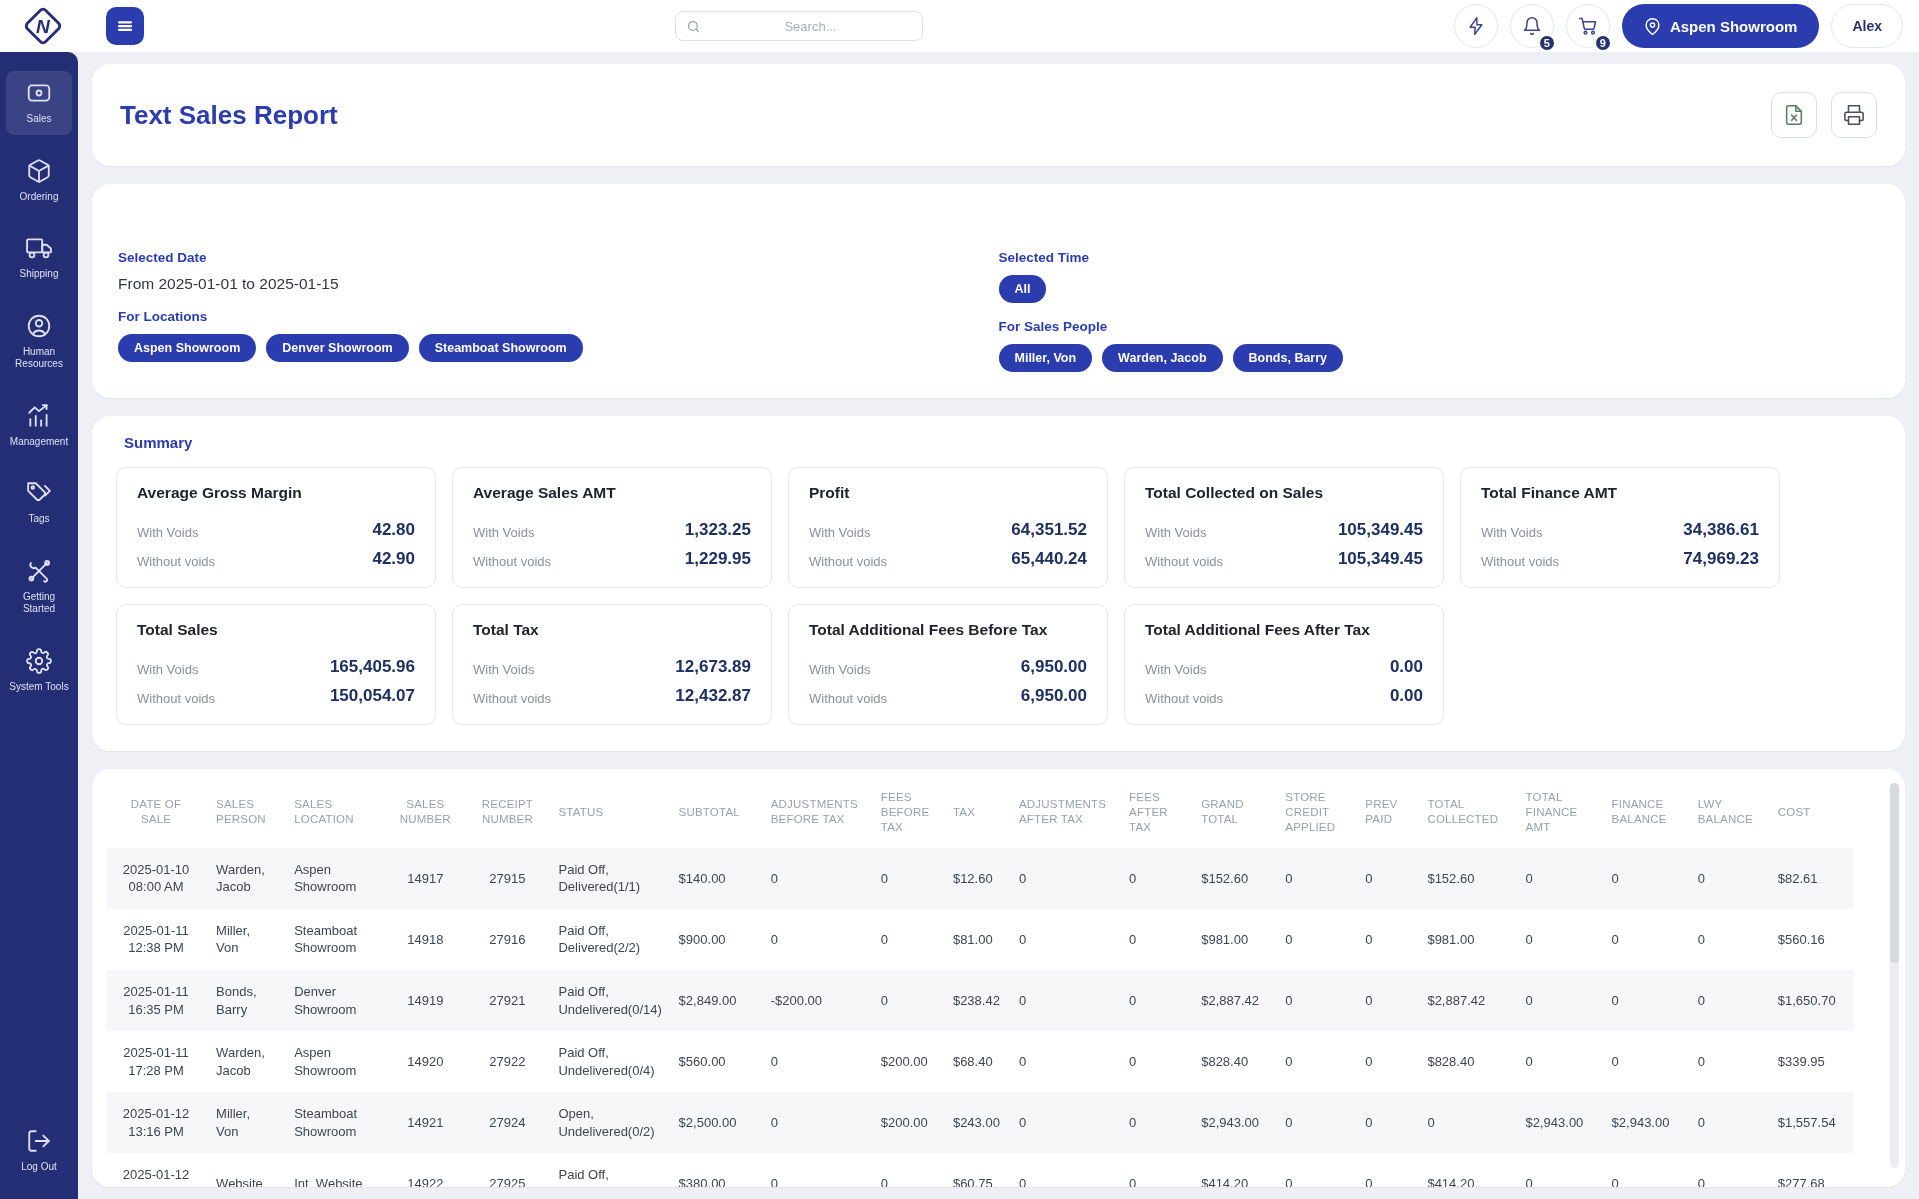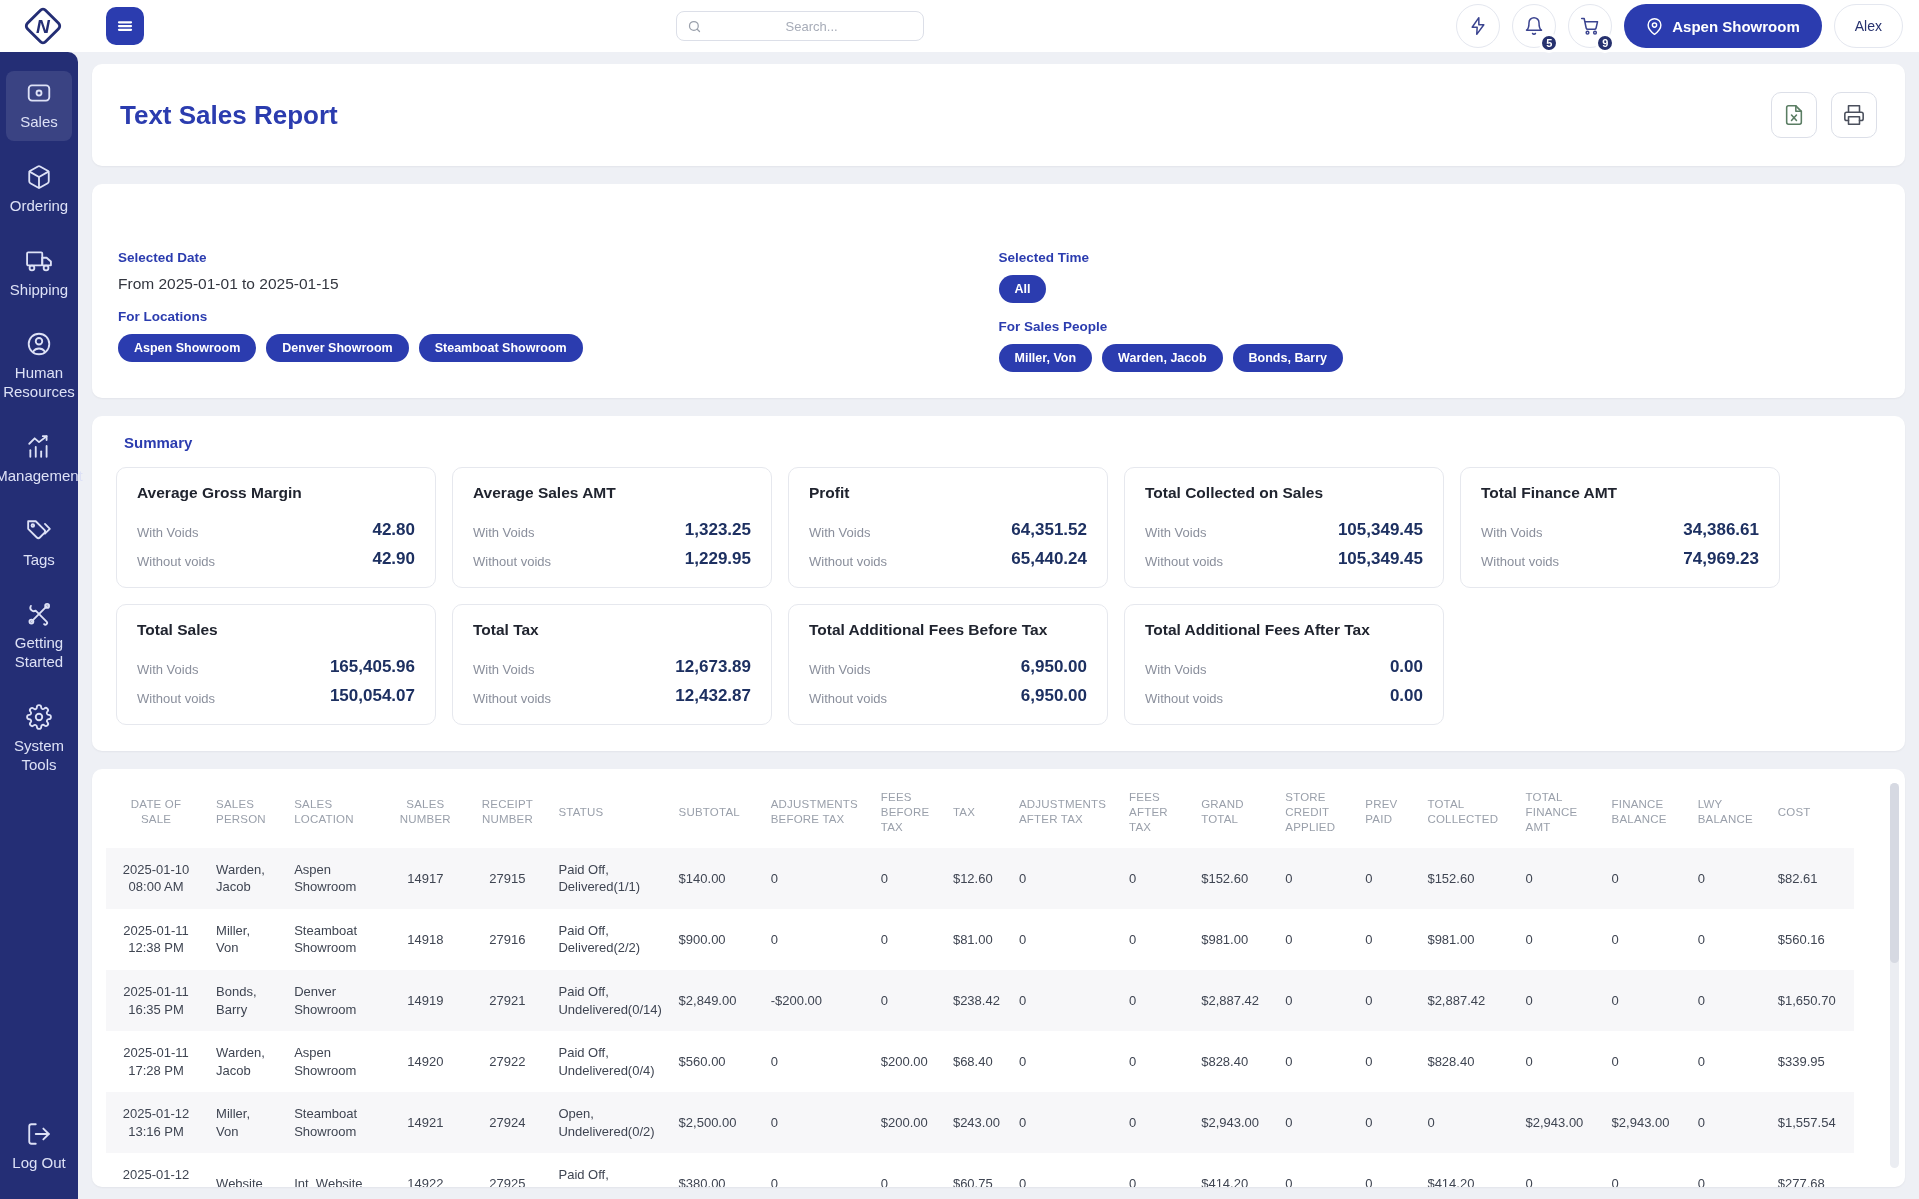--- a/index.html
+++ b/index.html
@@ -17,31 +17,31 @@
   .logo{width:46px;height:46px;margin-left:4px;flex:0 0 auto;}
   .menu-btn{width:38px;height:38px;background:#2b3caf;border:none;border-radius:10px;display:flex;align-items:center;justify-content:center;color:#fff;margin-left:26px;cursor:pointer;flex:0 0 auto;}
   .top-spacer{flex:1;}
   .search-wrap{width:248px;height:30px;border:1px solid #dcdfe8;border-radius:8px;display:flex;align-items:center;padding:0 10px;gap:8px;color:#9aa0ab;background:#fff;flex:0 0 auto;}
   .search-wrap input{border:none;outline:none;width:100%;font-size:13px;color:#3f4552;font-family:"Liberation Sans","DejaVu Sans",sans-serif;background:transparent;text-align:center;}
   .search-wrap input::placeholder{color:#a7acb8;}
   .top-actions{display:flex;align-items:center;gap:12px;flex:0 0 auto;}
   .icon-circle{width:44px;height:44px;border-radius:50%;border:1px solid #e4e7ef;background:#fff;color:#3b4490;display:flex;align-items:center;justify-content:center;position:relative;cursor:pointer;}
   .badge{position:absolute;right:-4px;bottom:-6px;min-width:20px;height:20px;padding:0 4px;border-radius:10px;background:#26316e;color:#fff;font-size:11px;font-weight:bold;display:flex;align-items:center;justify-content:center;border:3px solid #fff;}
   .location-pill{background:#2b3caf;color:#fff;border:none;border-radius:22px;height:44px;padding:0 22px;display:flex;align-items:center;gap:9px;font-weight:bold;font-size:15px;cursor:pointer;font-family:inherit;}
-  .user-pill{background:#fff;color:#26316e;border:1px solid #e4e7ef;border-radius:22px;height:44px;padding:0 20px;display:flex;align-items:center;font-weight:normal;font-size:14px;cursor:pointer;font-family:inherit;}
+  .user-pill{background:#fff;color:#26316e;border:1px solid #e4e7ef;border-radius:22px;height:44px;padding:0 20px;display:flex;align-items:center;font-weight:bold;font-size:14px;cursor:pointer;font-family:inherit;}
 
   
   .app{display:flex;height:1147px;}
   .sidebar{width:78px;background:#242e75;border-radius:0 10px 0 0;display:flex;flex-direction:column;padding:12px 4px 10px;color:#dde1f6;flex:0 0 auto;}
-  .nav-item{display:flex;flex-direction:column;align-items:center;gap:7px;padding:9px 2px;margin:7px 2px;font-size:15px;line-height:1.25;text-align:center;border-radius:8px;cursor:pointer;}
+  .nav-item{display:flex;flex-direction:column;align-items:center;gap:7px;padding:9px 2px;margin:7px 2px;font-size:10px;line-height:1.25;text-align:center;border-radius:8px;cursor:pointer;}
   .nav-item svg{width:26px;height:26px;}
   .nav-item.active{background:rgba(255,255,255,.10);}
   .nav-item.logout{margin-top:auto;}
   .content{flex:1;padding:12px 14px;display:flex;flex-direction:column;gap:18px;overflow:hidden;}
-  .card{background:#fff;border-radius:10px;box-shadow:0 1px 2px rgba(16,24,40,.05);}
+  .card{background:#fff;border-radius:18px;box-shadow:0 1px 2px rgba(16,24,40,.05);}
 
   
   .title-card{padding:28px 28px;display:flex;align-items:center;justify-content:space-between;flex:0 0 auto;}
   .page-title{margin:0;font-size:26px;font-weight:bold;color:#2b3caf;}
   .export-group{display:flex;gap:14px;}
   .tool-btn{width:46px;height:46px;border-radius:10px;border:1px solid #dcdfe8;background:#fff;display:flex;align-items:center;justify-content:center;cursor:pointer;}
   .excel-ic{color:#5a7d63;}
   .print-ic{color:#4a4f5c;}
 
   

